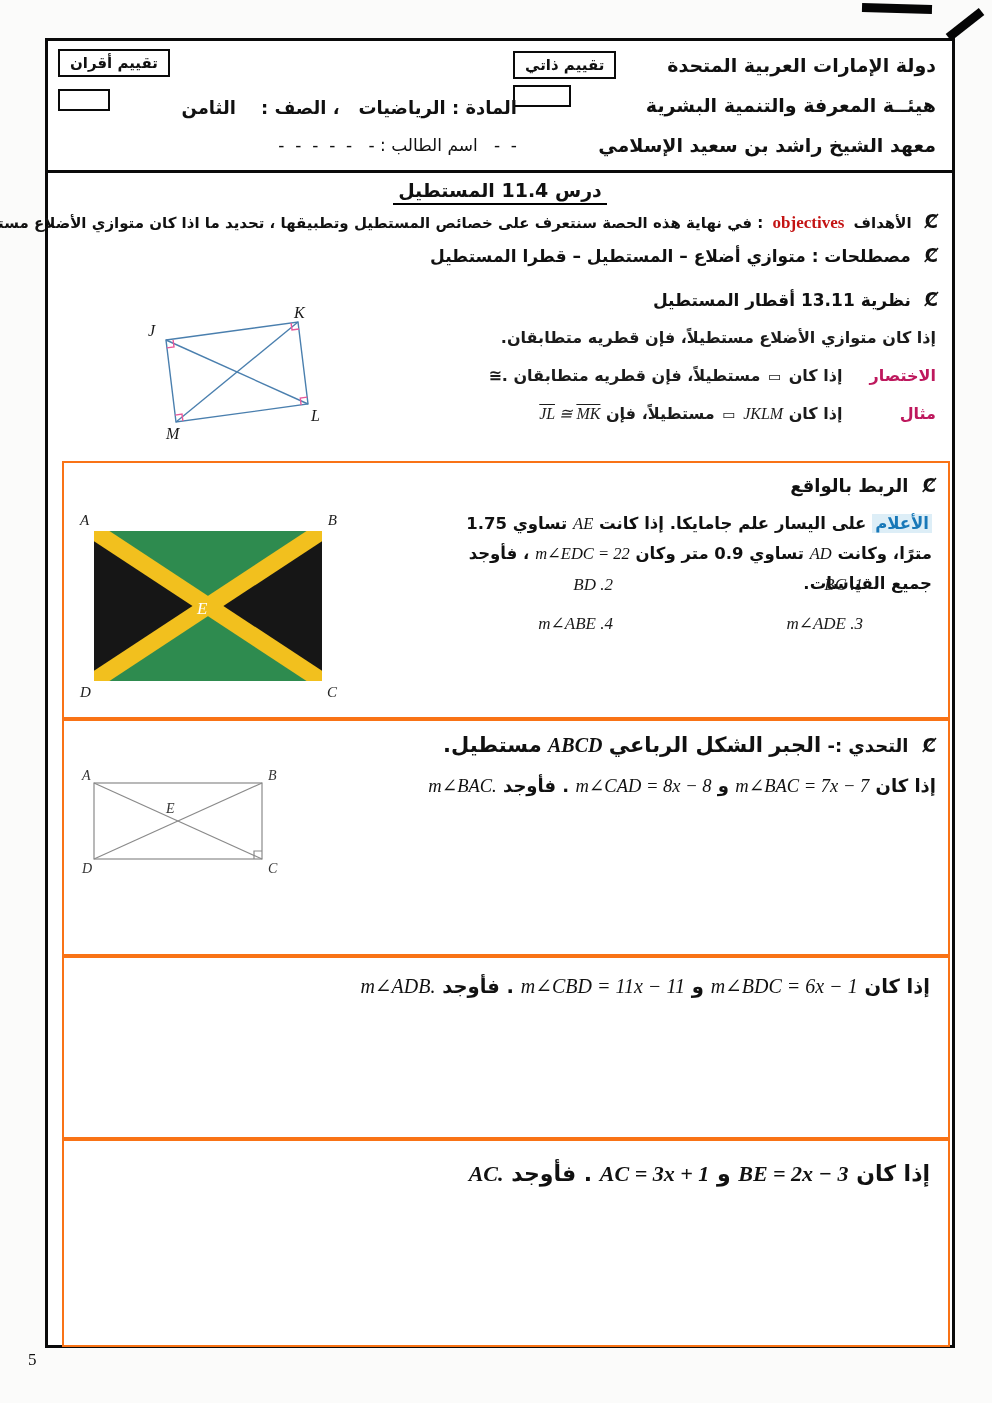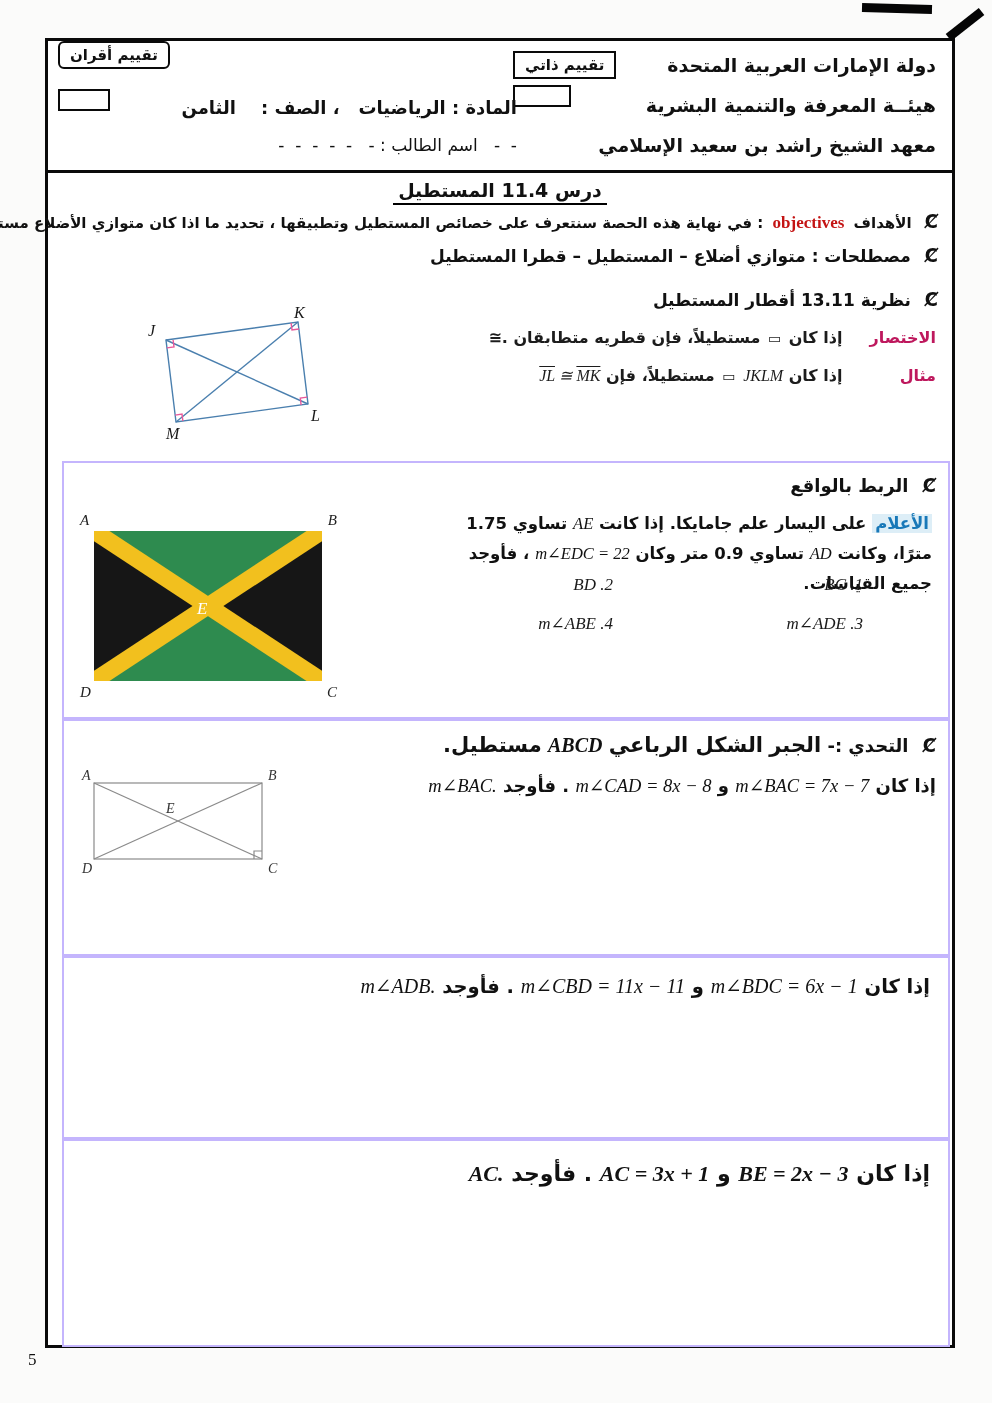--- a/index.html
+++ b/index.html
@@ -6,21 +6,21 @@
   html,body { width:992px; height:1403px; }
   body { position:relative; background:#fbfbfa; font-family:"DejaVu Sans", sans-serif; color:#111; overflow:hidden; }
 
   .sheet { position:absolute; left:45px; top:38px; width:910px; height:1310px; border:3px solid #0a0a0a; background:#fff; }
 
   
   .hdr { position:absolute; left:0; top:0; width:100%; height:132px; border-bottom:3px solid #0a0a0a; }
   .org { position:absolute; right:16px; top:4px; direction:rtl; text-align:right; font-size:19px; font-weight:bold; line-height:40px; white-space:nowrap; }
   .assess { position:absolute; border:2px solid #0a0a0a; font-size:15px; font-weight:bold; padding:3px 10px; direction:rtl; background:#fff; }
   .assess.self { left:465px; top:10px; }
-  .assess.peer { left:10px; top:0;border-radius:6px; }
+  .assess.peer { left:10px; top:8px; }
   .slot { position:absolute; border:2px solid #0a0a0a; background:#fff; }
   .slot.self { left:465px; top:44px; width:58px; height:22px; }
   .slot.peer { left:10px; top:48px; width:52px; height:22px; }
   .subject { position:absolute; right:435px; top:56px; direction:rtl; font-size:18px; font-weight:bold; white-space:pre; }
   .student { position:absolute; right:435px; top:94px; direction:rtl; font-size:17px; font-weight:normal; white-space:pre; }
 
   
   .title-row { position:absolute; top:138px; left:0; width:100%; text-align:center; }
   .title-row span { font-size:19px; font-weight:bold; border-bottom:2.5px solid #000; padding:0 5px 2px; }
   .row { position:absolute; right:14px; direction:rtl; text-align:right; font-weight:bold; white-space:nowrap; }
@@ -34,21 +34,21 @@
   
   .thm-body { position:absolute; top:278px; right:16px; width:478px; direction:rtl; text-align:right; font-size:16px; font-weight:bold; color:#1c1c1c; line-height:38px; }
   .thm-label { display:inline-block; width:88px; text-align:right; color:#be185d; }
   .rect-sym { font-size:14px; padding:0 2px; }
   .math { font-family:"Liberation Serif","DejaVu Serif",serif; font-style:italic; font-weight:normal; }
   .ovl { text-decoration:overline; }
 
   .jklm-wrap { position:absolute; left:88px; top:265px; width:235px; height:135px; }
 
   
-  .box { position:absolute; left:14px; width:888px; border:2px solid #c4b5fd; background:#fff; }
+  .box { position:absolute; left:14px; width:888px; border:2px solid #f97316; background:#fff; }
   #box-flags { top:420px; height:258px; }
   #box-challenge { top:678px; height:237px; }
   #box-q4 { top:915px; height:183px; }
   #box-q5 { top:1098px; height:208px; }
 
   .sec-hdr { position:absolute; top:12px; right:12px; direction:rtl; font-size:18px; font-weight:bold; }
   .flags-para { position:absolute; top:46px; right:16px; width:480px; direction:rtl; text-align:right; font-size:16.5px; font-weight:bold; line-height:30px; }
   .hl { color:#1878b8; background:#ddeef7; padding:0 3px; }
   .flags-items { position:absolute; top:112px; right:85px; width:500px; direction:rtl; display:grid; grid-template-columns:250px 250px; row-gap:18px; font-family:"Liberation Serif","DejaVu Serif",serif; font-style:italic; font-size:17px; color:#1a1a1a; }
   .flag-wrap { position:absolute; left:30px; top:68px; width:228px; height:150px; }
@@ -109,20 +109,21 @@
     <span class="bullet">Ȼ</span>
     <span>مصطلحات : متوازي أضلاع – المستطيل – قطرا المستطيل</span>
   </div>
 
   <div class="row" id="theorem-title">
     <span class="bullet">Ȼ</span>
     <span>نظرية 13.11 أقطار المستطيل</span>
   </div>
 
   <div class="thm-body">
+    <div>إذا كان متوازي الأضلاع مستطيلاً، فإن قطريه متطابقان.</div>
     <div>
       <span class="thm-label">الاختصار</span>
       <span>إذا كان</span>
       <span class="rect-sym">▭</span>
       <span>مستطيلاً، فإن قطريه متطابقان</span>
       <span dir="ltr">≅.</span>
     </div>
     <div>
       <span class="thm-label">مثال</span>
       <span>إذا كان</span>

